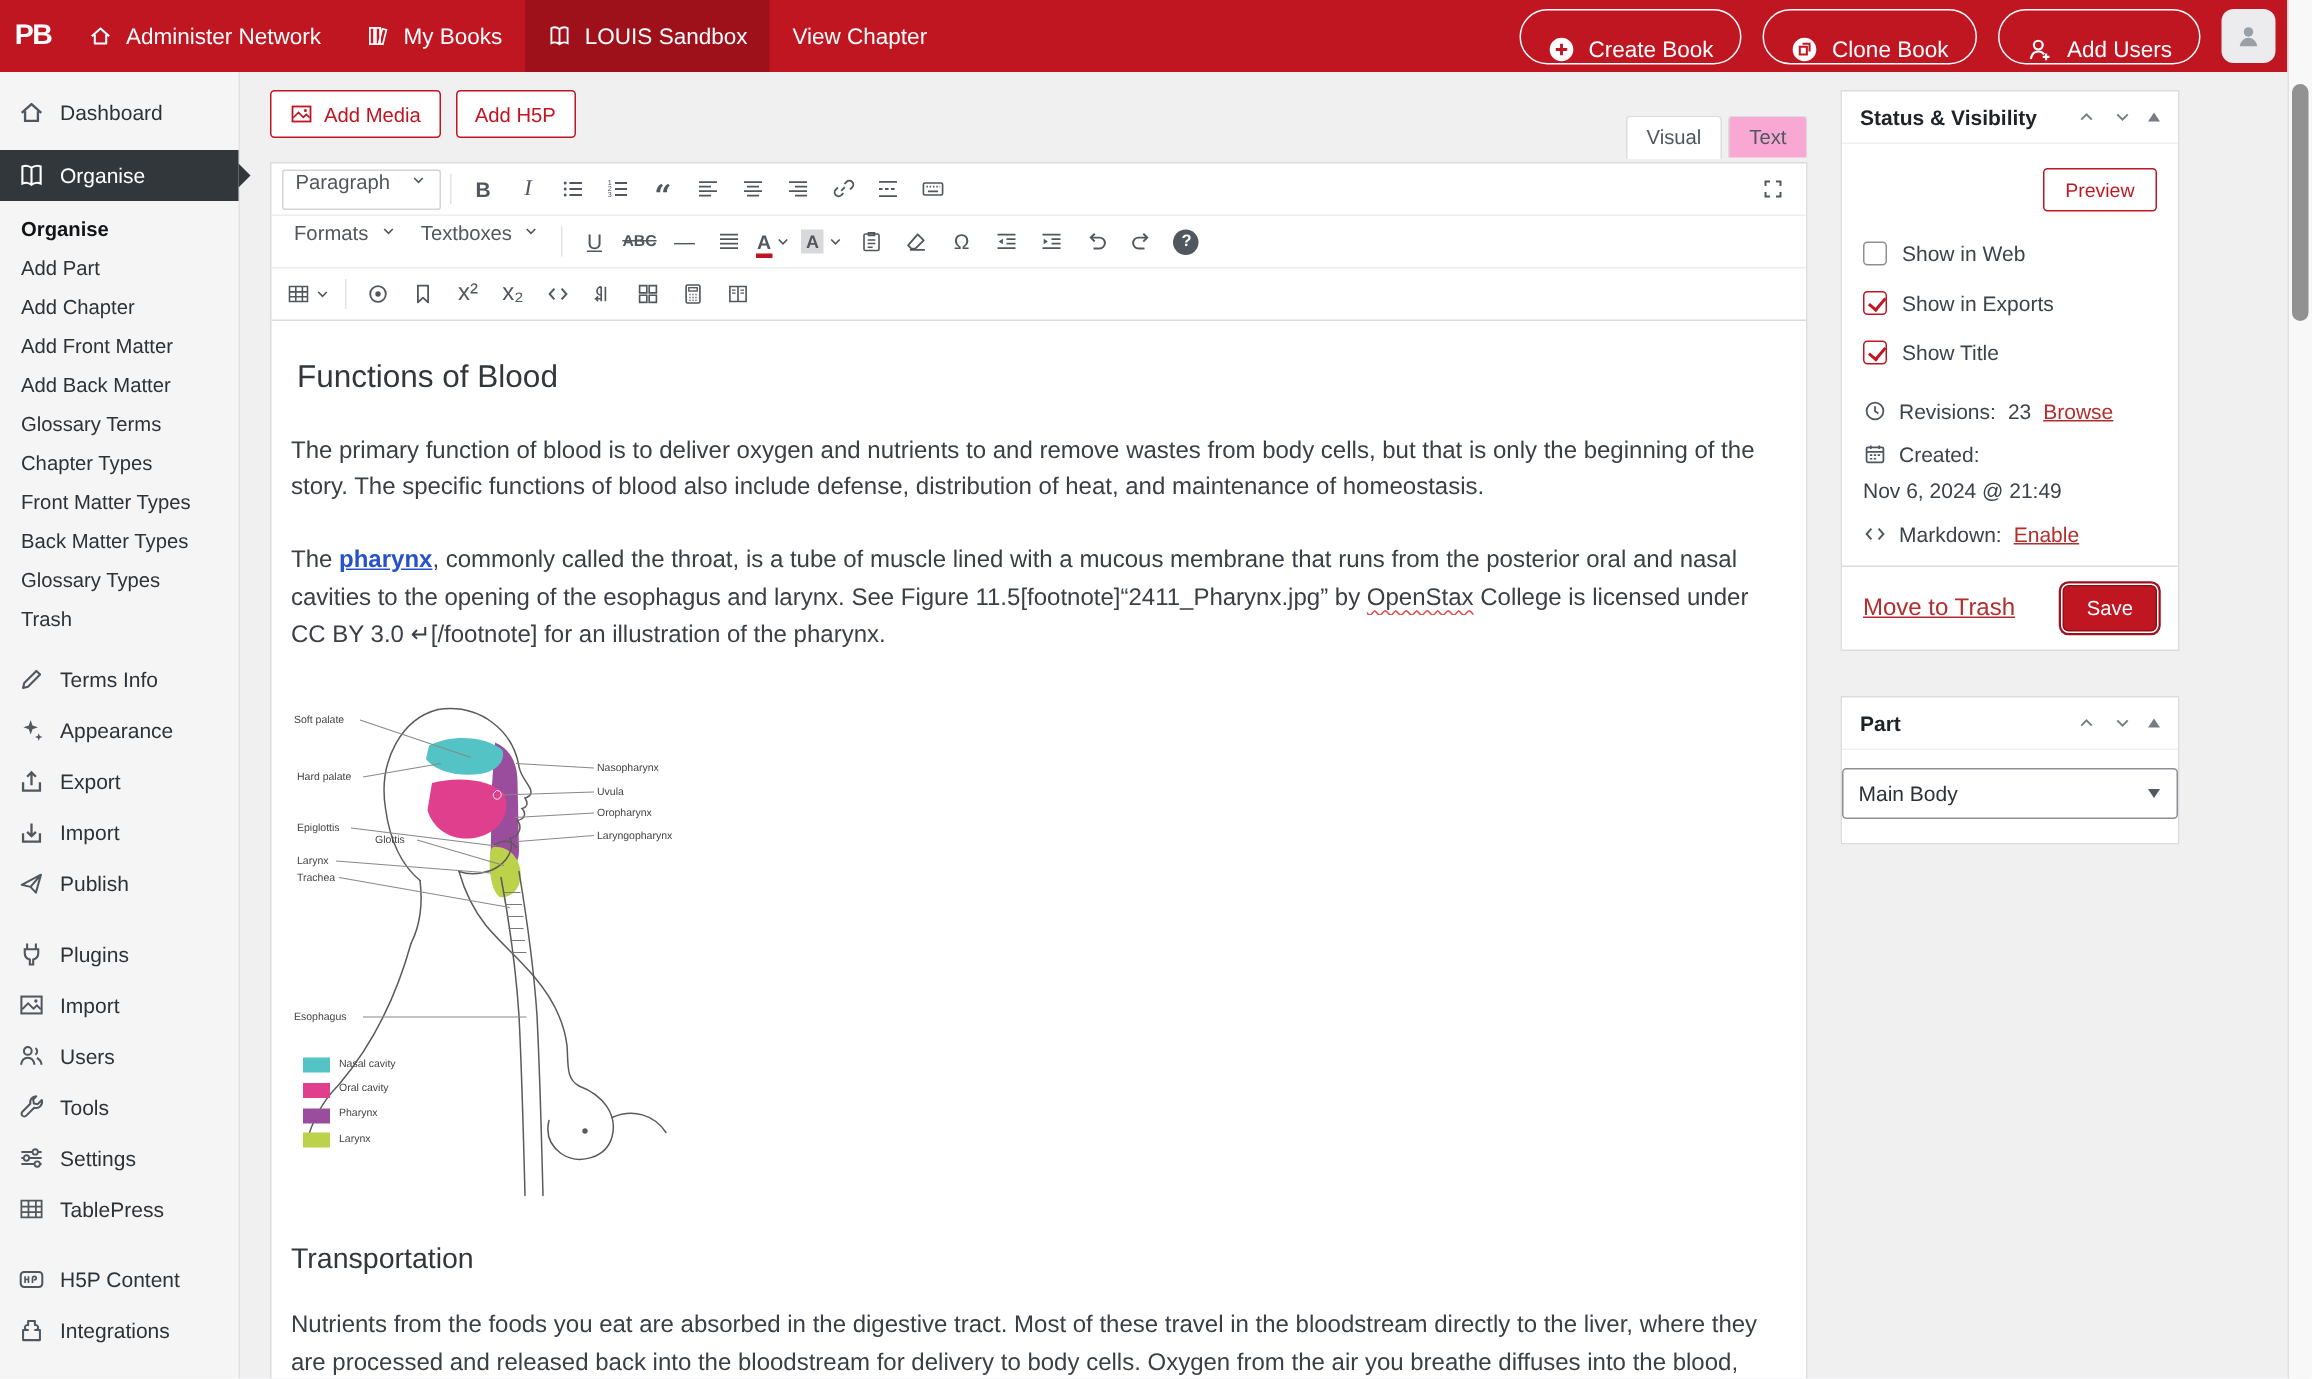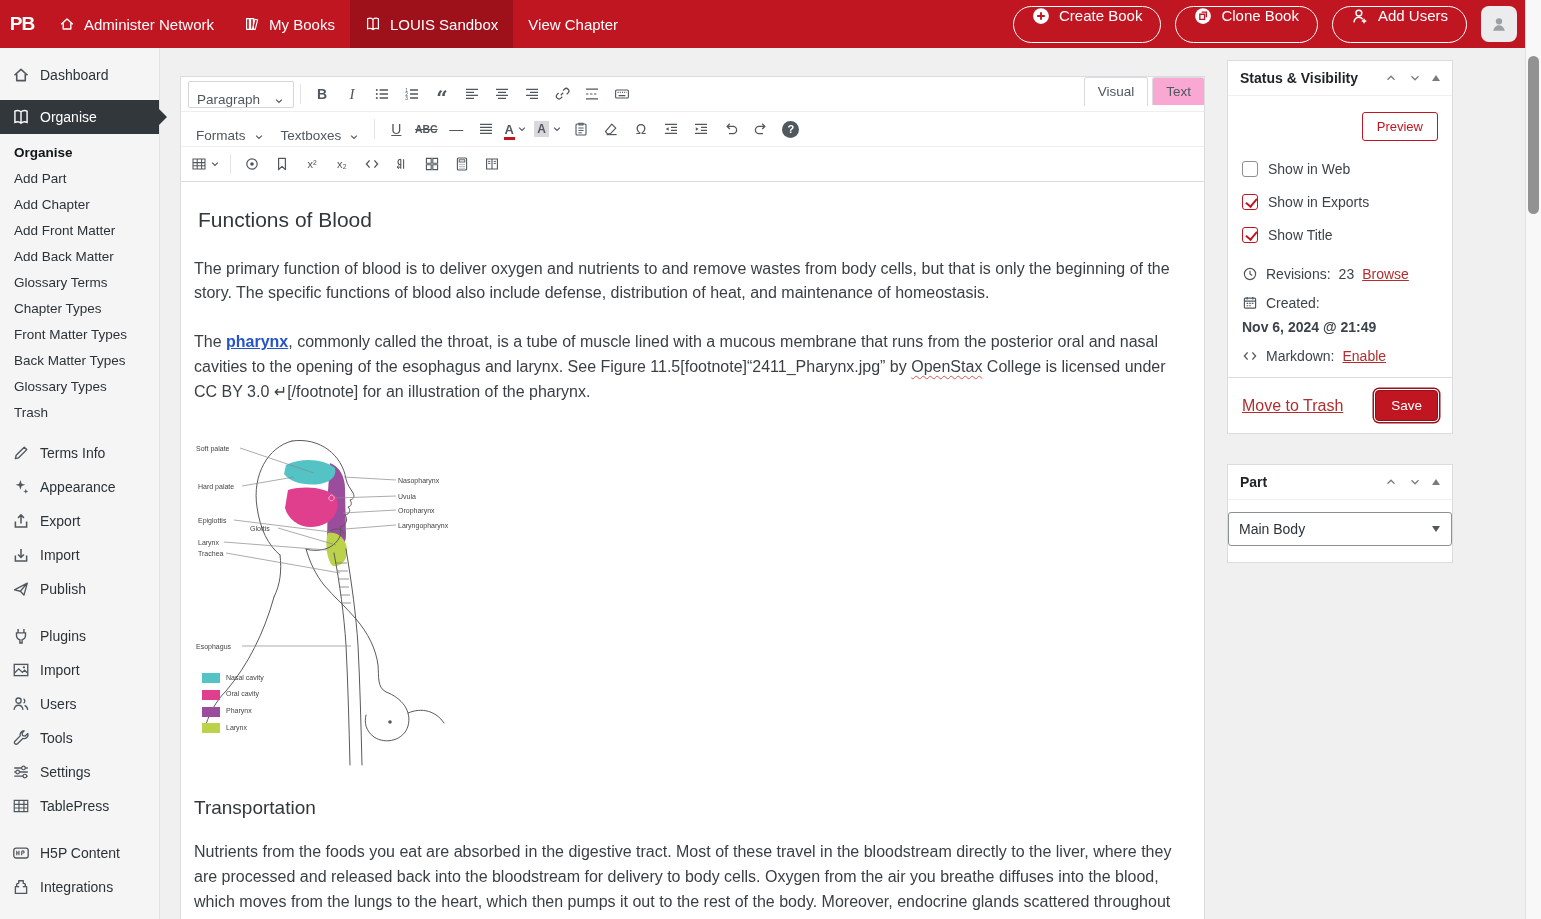--- a/index.html
+++ b/index.html
@@ -10,21 +10,21 @@
   a{text-decoration:none;color:inherit;cursor:pointer}
 
   
   .topbar{position:absolute;left:0;top:0;right:16px;height:48px;background:#c01622;display:flex;align-items:stretch;color:#fff;z-index:20}
   .tb-logo{width:44px;display:flex;align-items:center;justify-content:center;font-weight:bold;font-size:19px;letter-spacing:-1px}
   .tb-menu{display:flex;align-items:stretch}
   .tb-item{display:flex;align-items:center;gap:9px;padding:0 15px;font-size:15px}
   .tb-item.active{background:#9e111b}
   .tb-item svg{color:#fff}
   .tb-spacer{flex:1}
-  .pill{display:flex;align-items:flex-start;gap:9px;align-self:center;height:37px;border:1px solid #fff;border-radius:19px;padding:0 18px;margin-right:14px;font-size:15px}
+  .pill{display:flex;align-items:flex-end;gap:9px;align-self:center;height:37px;border:1px solid #fff;border-radius:19px;padding:0 18px;margin-right:14px;font-size:15px}
   .avatar{align-self:center;width:36px;height:36px;border-radius:8px;background:#ececee;display:flex;align-items:center;justify-content:center;margin-right:8px;color:#9aa0a6;overflow:hidden}
 
   
   .sidebar{position:absolute;left:0;top:48px;bottom:0;width:160px;background:#f5f5f6;border-right:1px solid #e2e2e4;font-size:14px;color:#2c3338;z-index:10}
   .s-item{display:flex;align-items:center;gap:10px;height:34px;padding:0 12px;position:relative;cursor:pointer}
   .s-item svg{color:#50575e;flex:none}
   .s-item.active{background:#32373c;color:#fff}
   .s-item.active svg{color:#fff}
   .s-item.active::after{content:"";position:absolute;left:100%;top:50%;transform:translateY(-50%);border:8px solid transparent;border-left:8px solid #32373c;border-right-width:0}
   .s-sub{padding:6px 0 10px}
@@ -38,32 +38,32 @@
   .media-row{display:flex;gap:10px;height:32px}
   .btn-media{display:flex;align-items:center;gap:7px;background:#fff;border:1px solid #c01622;color:#c01622;border-radius:3px;padding:0 12px;font-size:13.5px;cursor:pointer}
   .tabs{position:absolute;right:0;top:17px;display:flex;z-index:3}
   .tab{padding:6px 13px;font-size:13.5px;color:#50575e;background:#f9a8d4;border:1px solid #dcdcde;border-bottom:none;border-radius:3px 3px 0 0;margin-left:4px;cursor:pointer}
   .tab.active{background:#fff;position:relative;margin-bottom:-1px;padding-bottom:7px}
   .editor-box{margin-top:16px;background:#fff;border:1px solid #dcdcde}
   .tb-row{display:flex;align-items:center;padding:3px 7px;border-bottom:1px solid #eeeeef;min-height:34px}
   .tb-row.last{border-bottom:1px solid #dcdcde}
   .tbb{min-width:30px;height:28px;display:flex;align-items:center;justify-content:center;color:#50575e;font-size:14px;border:none;background:none;border-radius:2px;cursor:pointer;gap:2px;padding:0 3px}
   .tbb b{font-weight:bold}.tbb i{font-style:italic;font-family:"Liberation Serif",serif;font-size:15px}
-  .dd{display:flex;align-items:flex-end;gap:10px;height:27px;border:1px solid #d5d5d7;border-radius:2px;padding:0 8px;font-size:13.5px;color:#50575e;min-width:106px;justify-content:space-between;cursor:pointer;background:#fff}
+  .dd{display:flex;align-items:flex-start;gap:10px;height:27px;border:1px solid #d5d5d7;border-radius:2px;padding:0 8px;font-size:13.5px;color:#50575e;min-width:106px;justify-content:space-between;cursor:pointer;background:#fff}
   .dd.flat{border:none;min-width:0;gap:7px}
   .vsep{width:1px;height:20px;background:#e3e3e5;margin:0 6px}
   .grow{flex:1}
   .u-line{text-decoration:underline}
   .abc{font-size:10.5px;font-weight:bold;text-decoration:line-through}
   .colA{position:relative;font-weight:bold;font-size:13px;line-height:1}
   .colA .bar{position:absolute;left:-1px;right:-1px;bottom:-4px;height:3px;background:#c01622}
   .bgA{background:#d9d9db;padding:1px 3px;font-weight:bold;font-size:12px}
   .help{width:17px;height:17px;border-radius:50%;background:#50575e;color:#fff;font-size:11px;font-weight:bold;display:flex;align-items:center;justify-content:center}
   .quoteg{font-family:"DejaVu Serif",serif;font-size:20px;line-height:10px;padding-top:8px;font-weight:bold}
-  .supsub{font-size:11px}
+  .supsub{font-size:16px}
 
   
   .content{padding:14px 13px 60px;font-size:16px;line-height:1.55;color:#3a3f45;min-height:640px;cursor:text}
   .c-h1{font-size:21px;font-weight:500;color:#32373c;margin:8px 4px 20px}
   .c-h2{font-size:19px;font-weight:500;color:#32373c;margin:8px 0 18px}
   .content p{margin:0 0 24px}
   .link-blue{color:#2653c9;text-decoration:underline;font-weight:bold}
   .squiggle{text-decoration:underline wavy #d9534f;text-decoration-thickness:1px;text-underline-offset:3px}
 
   
@@ -86,21 +86,21 @@
   .box-b{padding:12px 14px 0}
   .preview-row{display:flex;justify-content:flex-end;margin:4px 0 20px}
   .btn-preview{background:#fff;border:1px solid #c01622;color:#c01622;border-radius:3px;padding:6px 14px;font-size:13px;cursor:pointer}
   .chk-row{display:flex;align-items:center;gap:10px;margin-bottom:17px;font-size:14px;color:#3c434a}
   .chk{width:16px;height:16px;border:1px solid #8c8f94;border-radius:3px;background:#fff;position:relative;flex:none;cursor:pointer}
   .chk.checked{border-color:#c01622}
   .chk.checked::after{content:"";position:absolute;left:4.5px;top:1px;width:5px;height:9px;border:solid #c01622;border-width:0 2px 2px 0;transform:rotate(40deg)}
   .meta-row{display:flex;align-items:center;gap:8px;margin-bottom:13px;font-size:14px;color:#3c434a;flex-wrap:wrap}
   .meta-row svg{color:#50575e;flex:none}
   .link-red{color:#b32d2e;text-decoration:underline;cursor:pointer}
-  .bold{font-weight:bold}
+  .bold{font-weight:normal}
   .box-foot{display:flex;align-items:center;justify-content:space-between;border-top:1px solid #dcdcde;padding:12px 14px;margin-top:8px}
   .btn-save{background:#c01622;color:#fff;border:1px solid #8e1118;border-radius:4px;padding:7px 15px;font-size:13.5px;cursor:pointer;box-shadow:0 0 0 1px #fff,0 0 0 2.5px #9a1220}
   .part-body{padding:12px 0 16px;position:relative}
   .sel-wrap{position:relative}
   .sel-wrap select{width:100%;height:34px;border:1px solid #8c8f94;border-radius:3px;background:#fff;font-size:14px;color:#2c3338;padding:0 10px;appearance:none;-webkit-appearance:none;font-family:"Liberation Sans",sans-serif}
   .sel-wrap::after{content:"";position:absolute;right:12px;top:14px;border-left:4.5px solid transparent;border-right:4.5px solid transparent;border-top:6px solid #50575e;pointer-events:none}
 
   
   .scrollbar{position:absolute;right:0;top:0;bottom:0;width:16px;background:#f8f8f8;border-left:1px solid #e0e0e0;z-index:30}
   .thumb{position:absolute;left:2px;right:2px;top:56px;height:158px;background:#929292;border-radius:7px}
@@ -448,20 +448,31 @@
     <svg class="ic18">
         <use href="#i-puzzle"></use>
       </svg>
     <span>Integrations</span>
   </div>
 </aside>
 
 <div class="main">
 
   <div class="editor-wrap">
+    <div class="media-row">
+      <button class="btn-media">
+        <svg class="ic16">
+            <use href="#i-media"></use>
+          </svg>
+        <span>Add Media</span>
+      </button>
+      <button class="btn-media">
+        <span>Add H5P</span>
+      </button>
+    </div>
 
     <div class="tabs">
       <div class="tab active">Visual</div>
       <div class="tab">Text</div>
     </div>
 
     <div class="editor-box">
 
       <div class="tb-row">
         <div class="dd">

